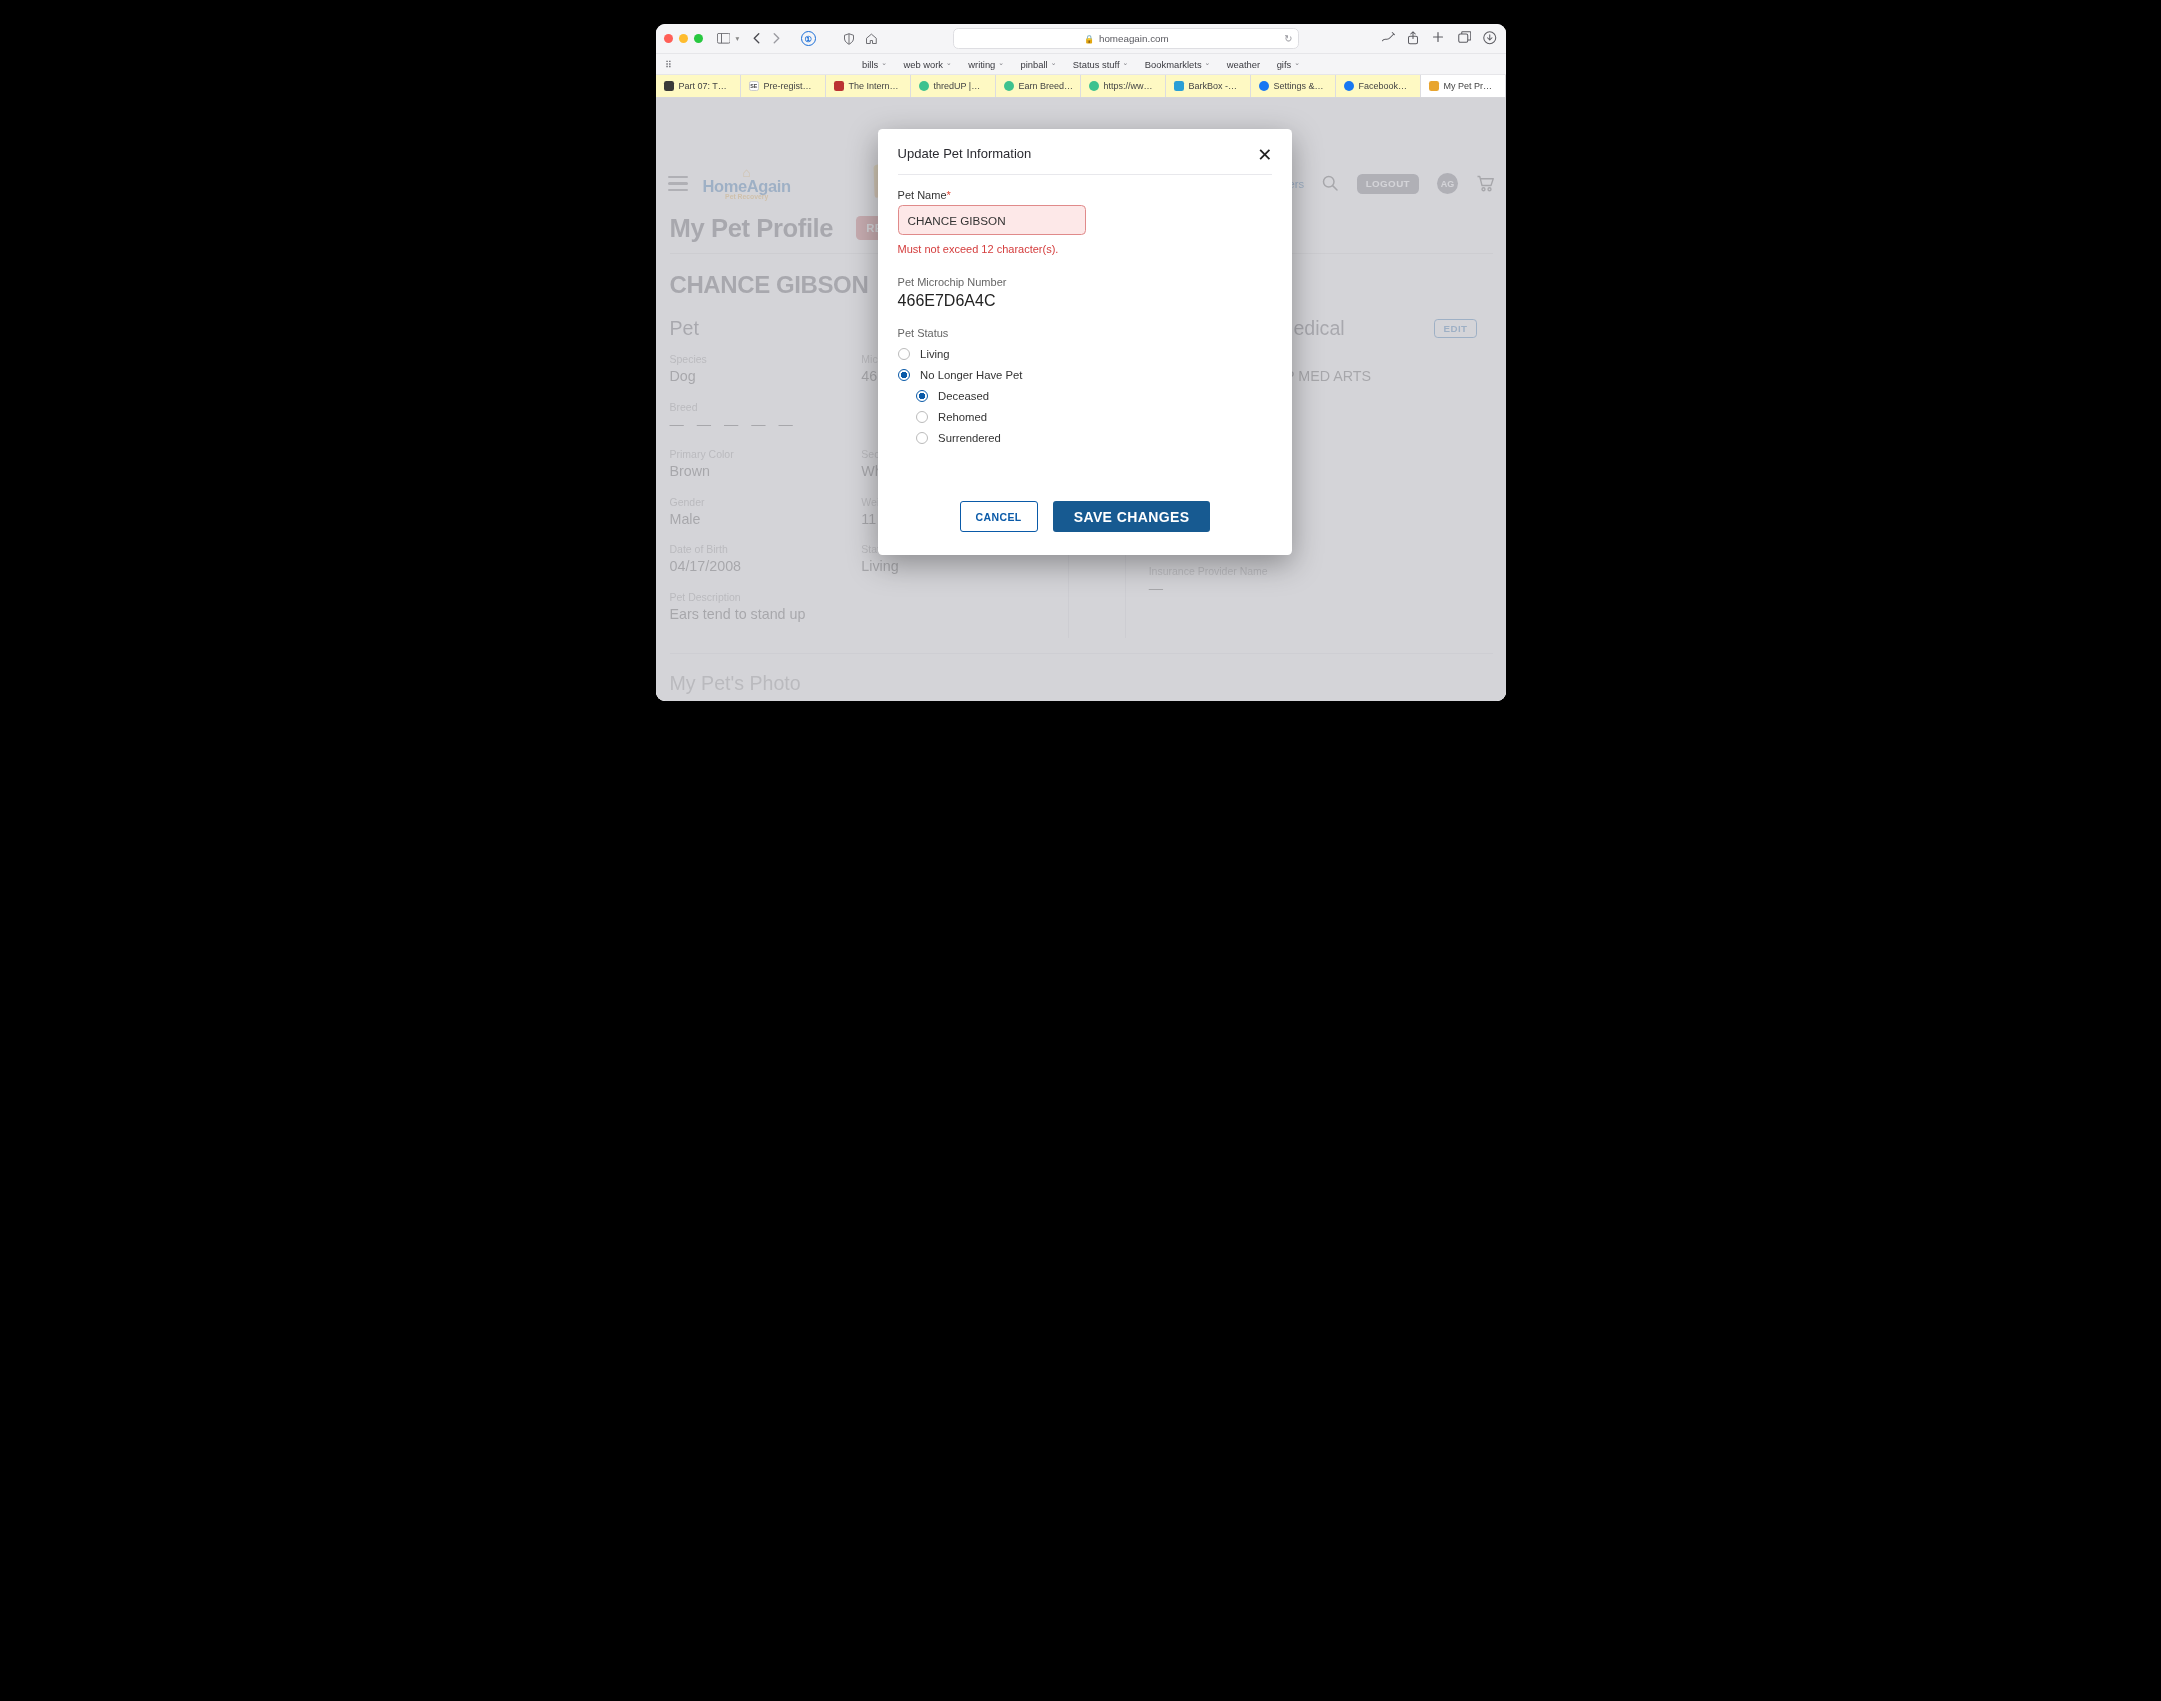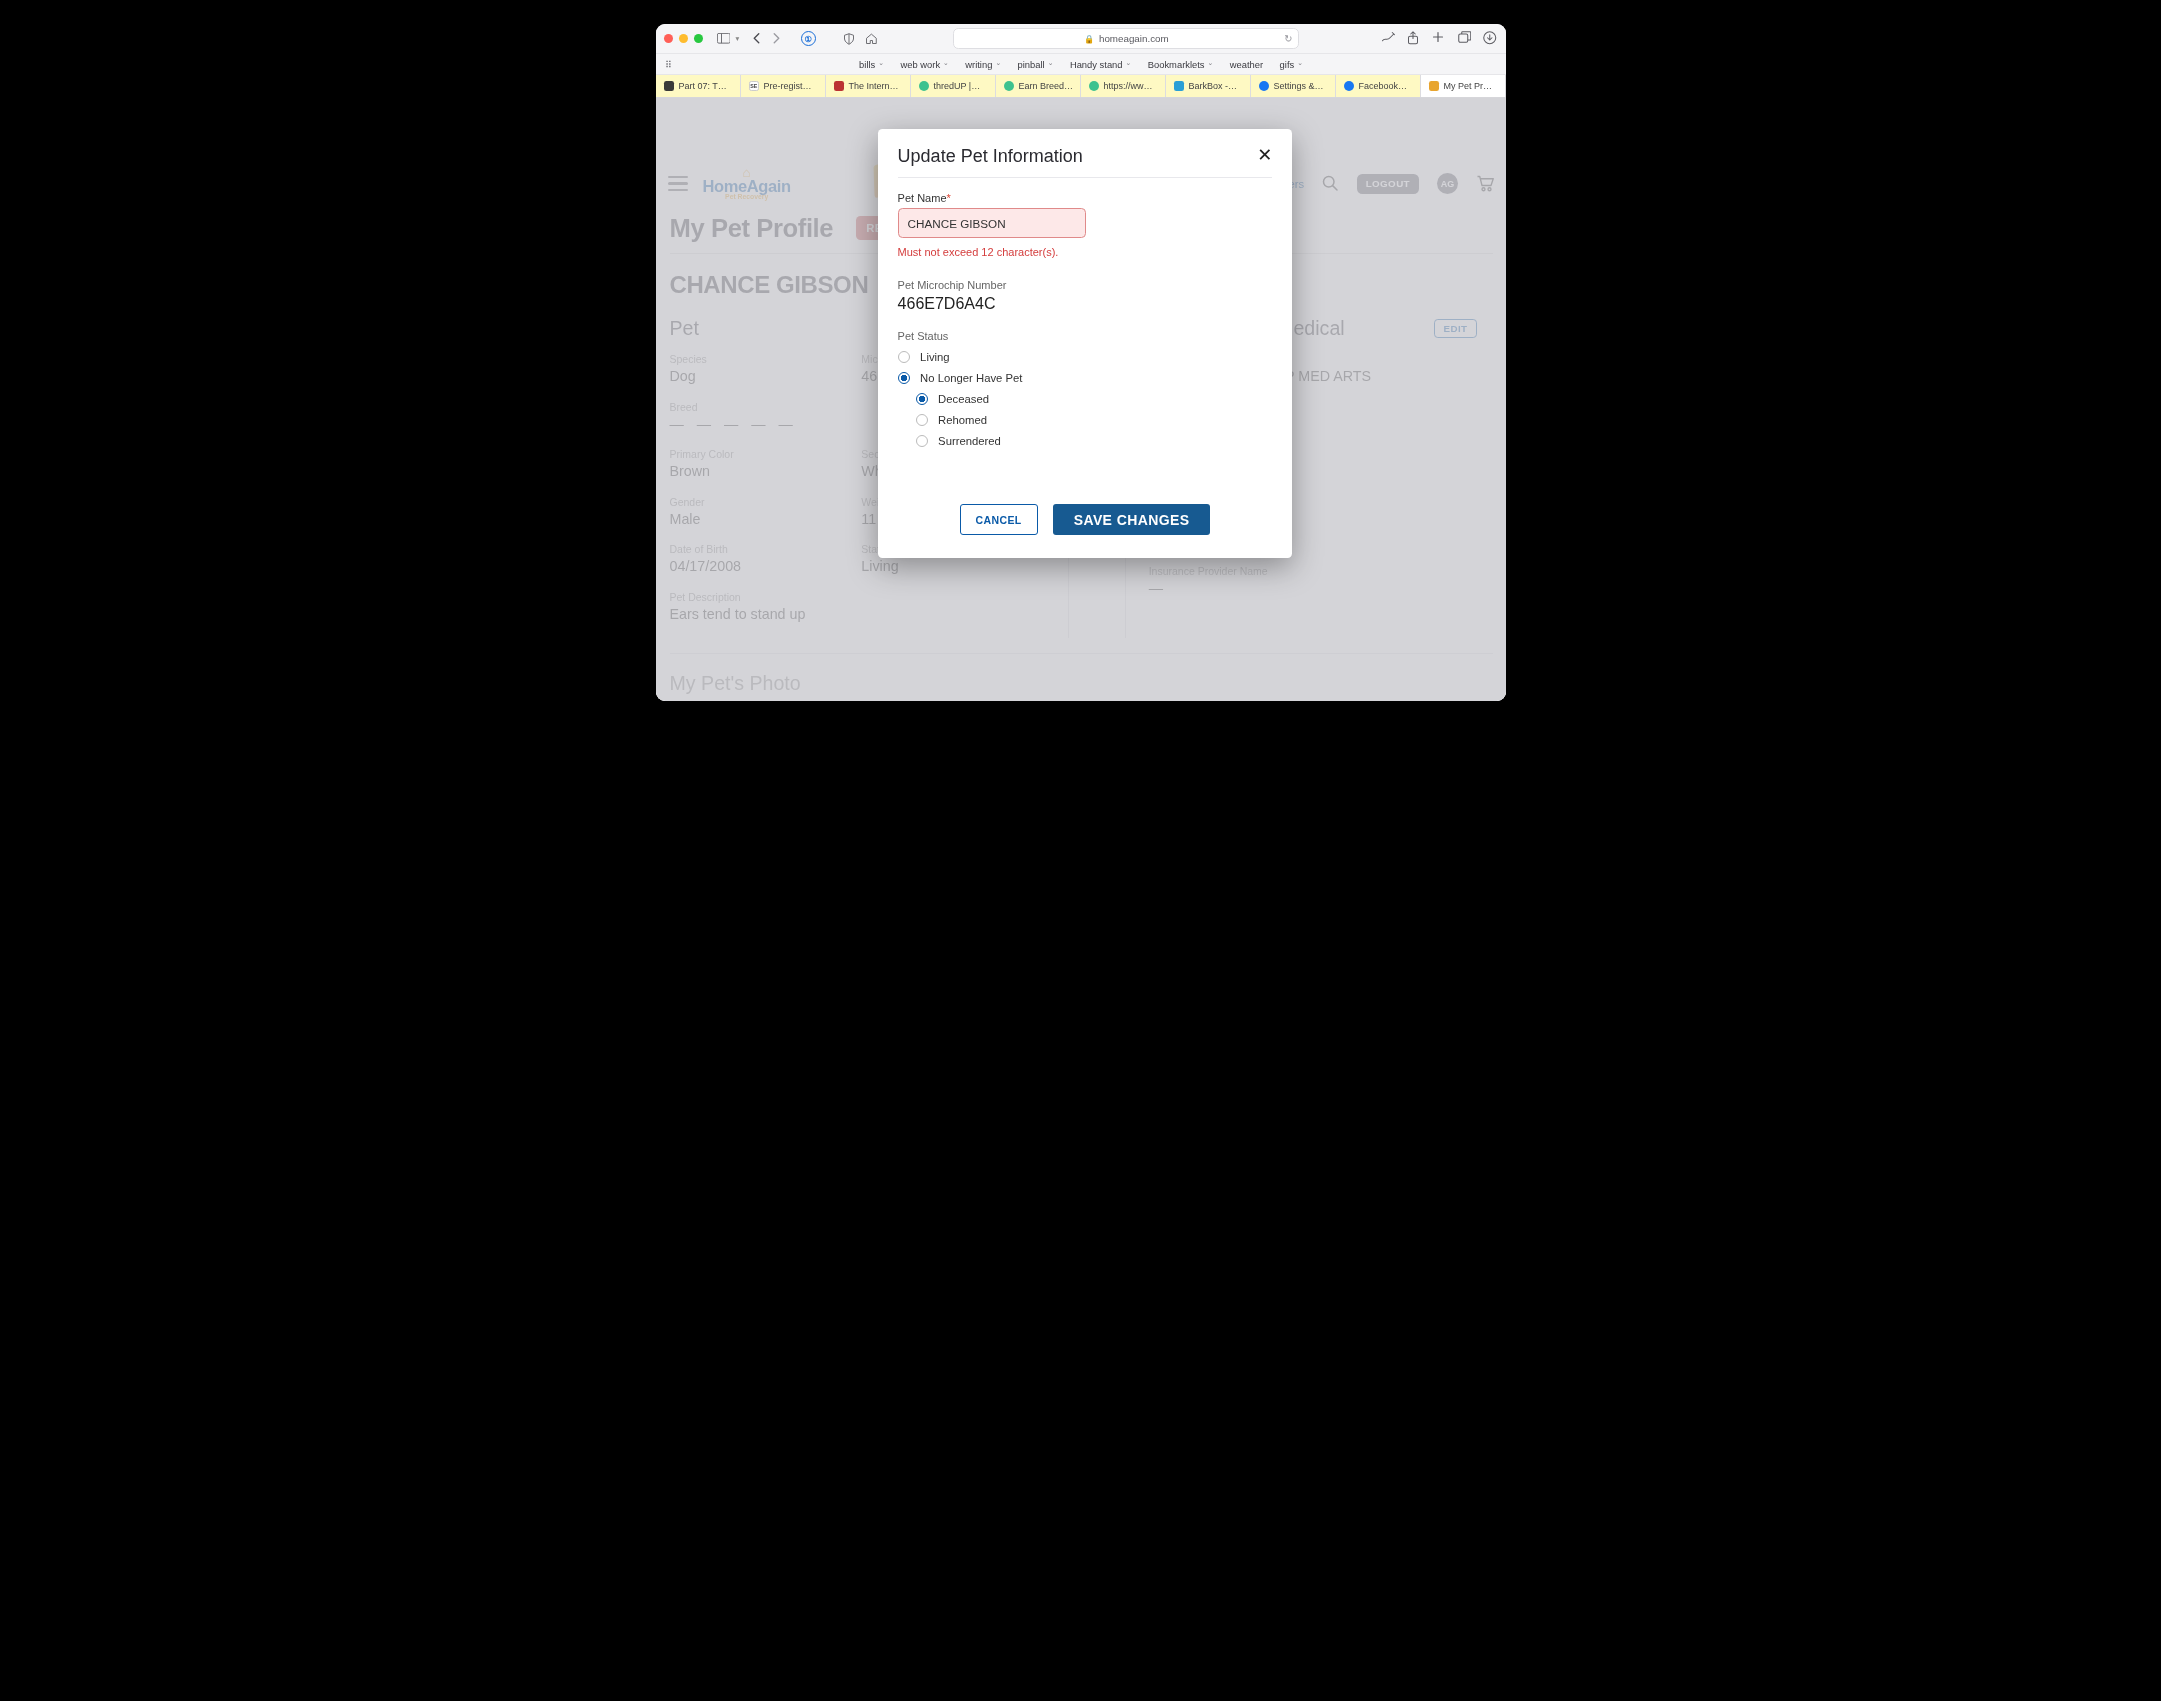--- a/index.html
+++ b/index.html
@@ -63,21 +63,21 @@
   .fields { display:flex; flex-wrap:wrap; gap-y:0;}
   .field { width:50%; margin-bottom:16.5px;}
   .field.full{width:100%;}
   .flabel { font-size:10.5px; color:#888; margin-bottom:3px;}
   .fvalue { font-size:14.3px; color:#333; font-weight:400;}
   .dashes { letter-spacing:4.5px; }
   .photo-sec { margin-top:15px; border-top:0.8px solid #e4e4e8; padding-top:18px;}
   
   .modal { position:absolute; left:222px; top:105px; width:414px; background:#fff; border-radius:4.5px; box-shadow:0 9px 30px rgba(0,0,0,.35); padding:16.5px 19.6px 22.6px 19.6px;}
   .modal-hdr { display:flex; justify-content:space-between; align-items:flex-start; border-bottom:0.8px solid #e8e8ec; padding-bottom:10.5px;}
-  .modal-title { font-size:18px; font-weight:500; color:#2a2a30;}
+  .modal-title { font-size:13px; font-weight:500; color:#2a2a30;}
   .close-x { font-size:18px; color:#222; cursor:pointer; line-height:1; font-weight:300;}
   .mform { margin-top:13.5px; }
   .mlabel { font-size:11px; color:#333; margin-bottom:4.5px; display:block;}
   .req { color:#d43; }
   .minput { width:188px; padding:7.5px 9px; border:0.8px solid #e08a8a; background:#fde8e8; border-radius:4.5px; font-size:11.7px; color:#333;}
   .merr { color:#d43c3c; font-size:11px; margin-top:7.5px;}
   .mro { font-size:11px; color:#666; margin-top:21px;}
   .mro-val { font-size:16px; color:#222; margin-top:4.5px; font-weight:500;}
   .radios { margin-top:4.5px; }
   .radio-row { display:flex; align-items:center; gap:10.5px; padding:4.5px 0;}
@@ -184,21 +184,21 @@
         </span>
       <span class="bm">
           <span>writing</span>
           <span class="chev">⌄</span>
         </span>
       <span class="bm">
           <span>pinball</span>
           <span class="chev">⌄</span>
         </span>
       <span class="bm">
-          <span>Handy stand</span>
+          <span>Status stuff</span>
           <span class="chev">⌄</span>
         </span>
       <span class="bm">
           <span>Bookmarklets</span>
           <span class="chev">⌄</span>
         </span>
       <span class="bm">
           <span>weather</span>
         </span>
       <span class="bm">

